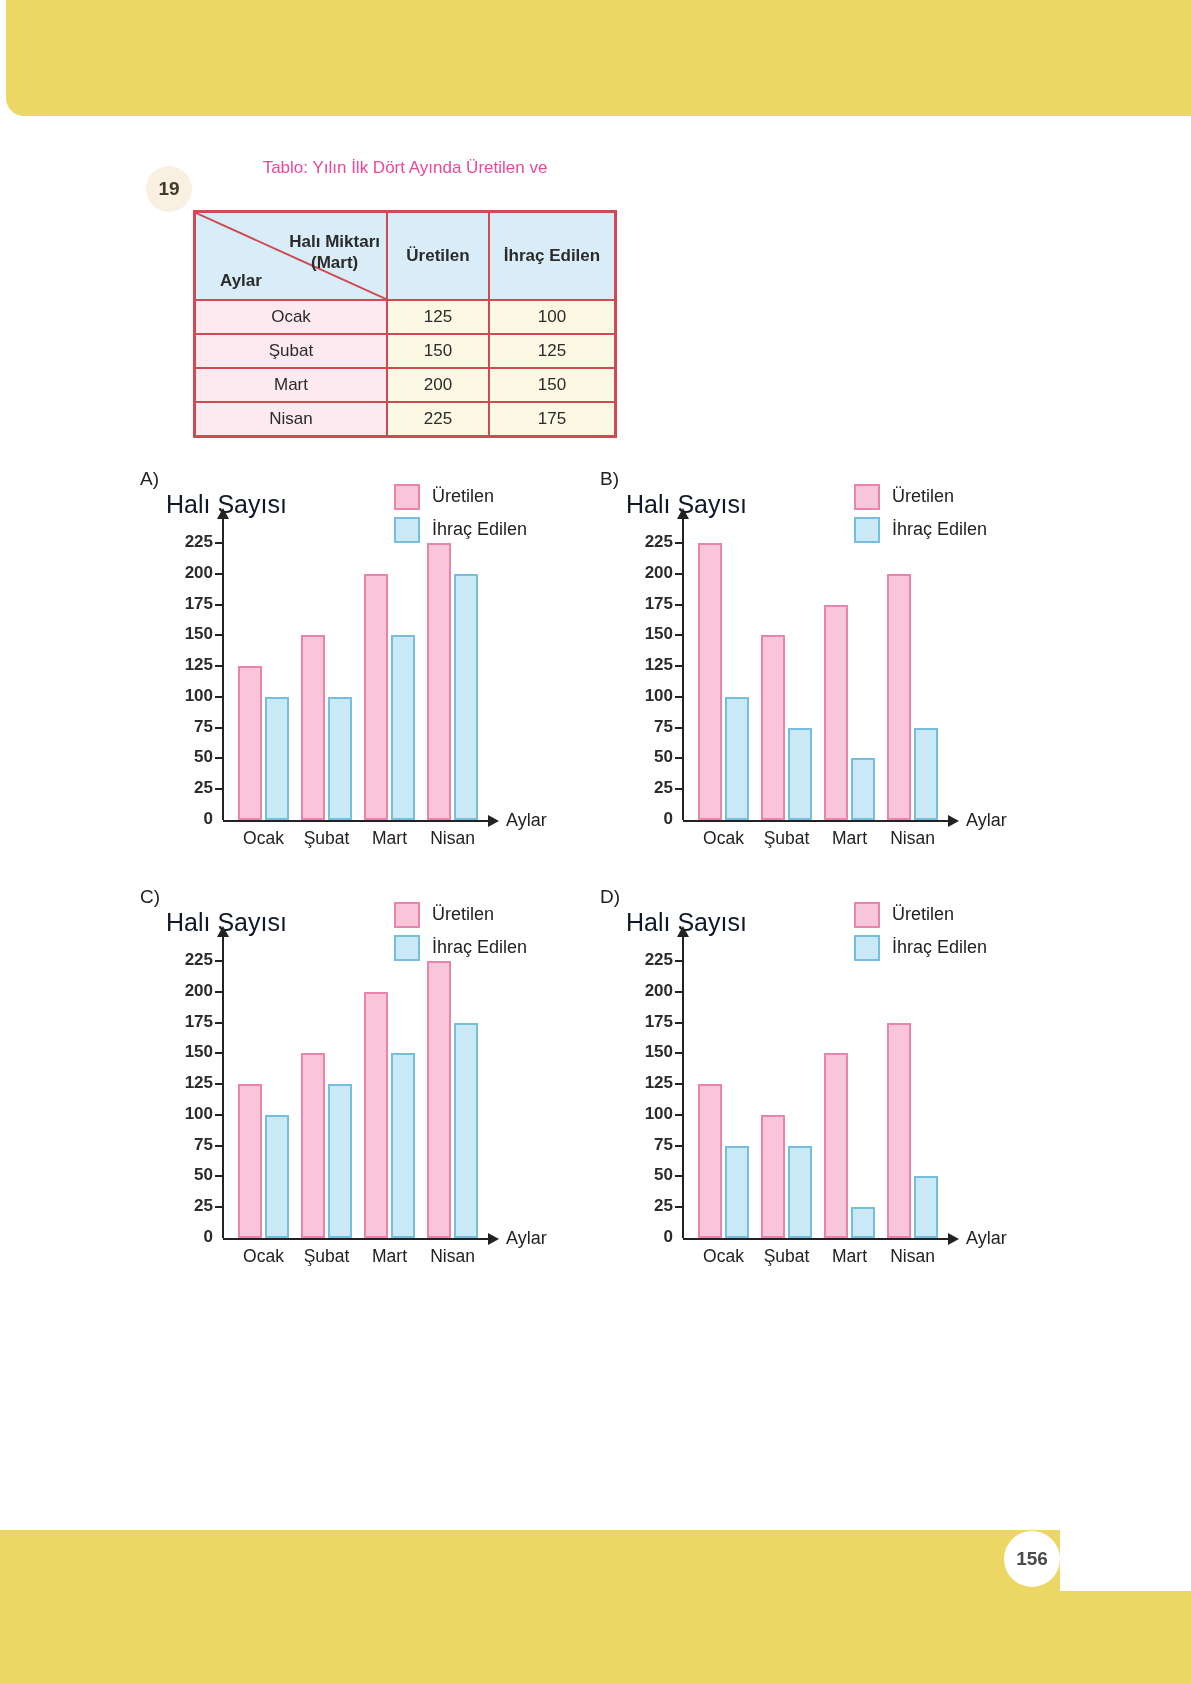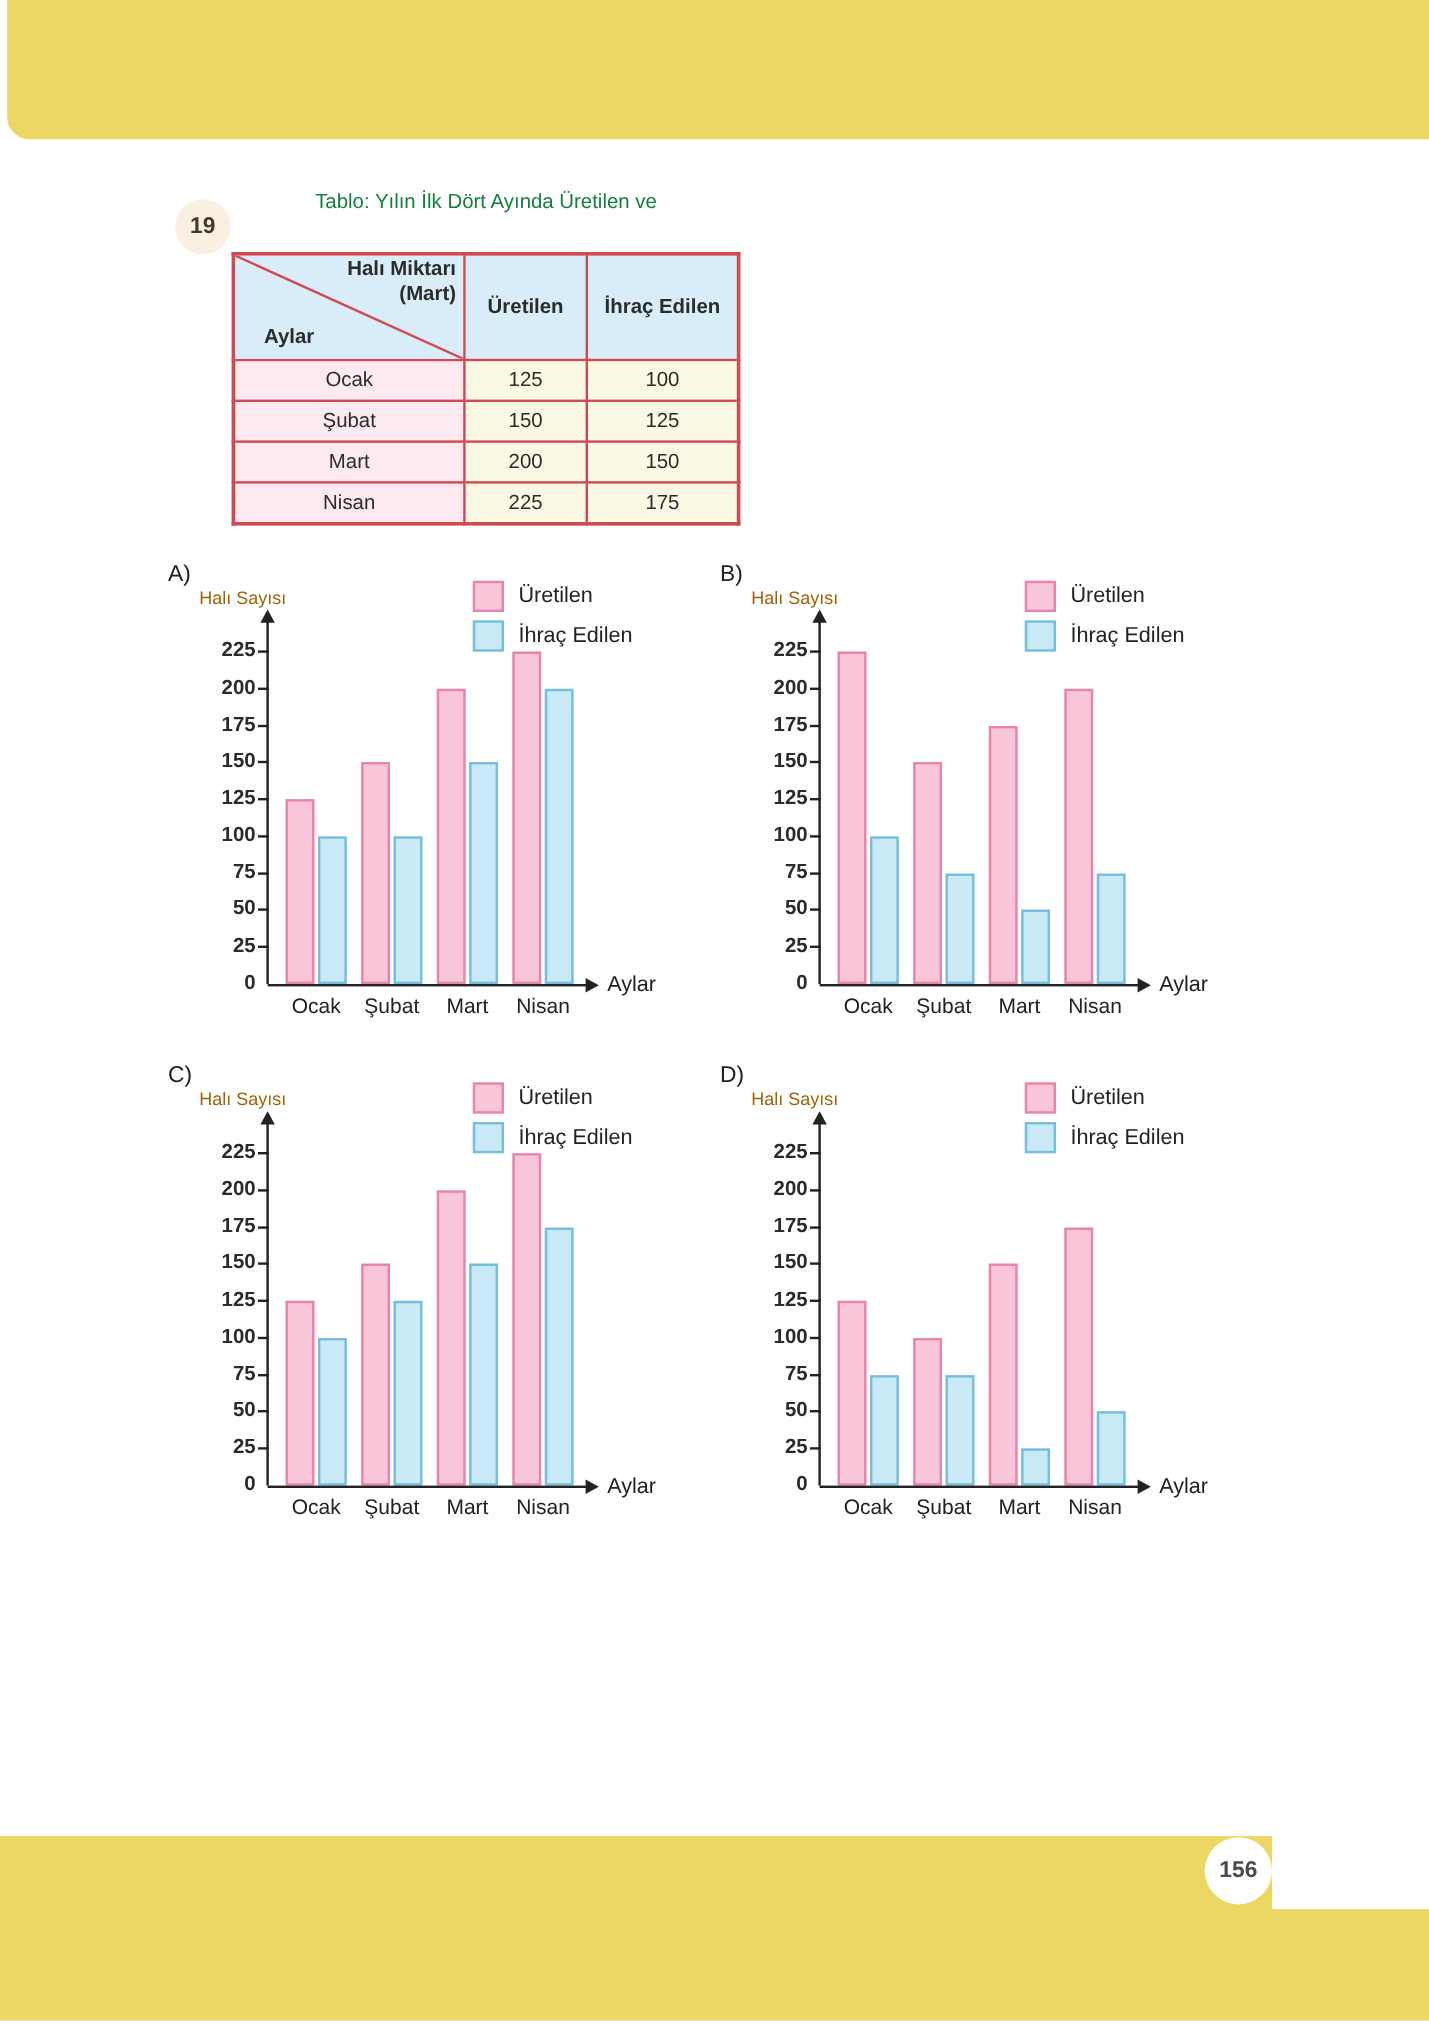--- a/index.html
+++ b/index.html
@@ -17,43 +17,43 @@
   .band-notch{position:absolute;left:1060px;top:1530px;width:131px;height:61px;background:#ffffff;}
   .page-circle{position:absolute;left:1004px;top:1531px;width:56px;height:56px;border-radius:50%;
                background:#ffffff;text-align:center;line-height:56px;font-weight:bold;font-size:19px;color:#4a4a4a;}
 
   .q-badge{position:absolute;left:146px;top:166px;width:46px;height:46px;border-radius:50%;
            background:var(--badge);text-align:center;line-height:46px;font-weight:bold;
            font-size:19px;color:#40392f;}
 
   
   .tbl-title{position:absolute;left:215px;top:156px;width:380px;text-align:center;
-             font-size:17px;line-height:1.4;color:#15803d;}
+             font-size:17px;line-height:1.4;color:#ec4899;}
   table.data{position:absolute;left:193px;top:210px;border-collapse:collapse;table-layout:fixed;}
   table.data td,table.data th{border:2px solid var(--tred);font-size:17px;text-align:center;
              vertical-align:middle;padding:0;}
   table.data{border:3px solid var(--tred);}
   td.corner{position:relative;width:190px;height:86px;background:var(--thblue);}
   td.colhead{width:100px;background:var(--thblue);font-weight:bold;}
   td.colhead2{width:124px;background:var(--thblue);font-weight:bold;}
   td.month{background:var(--tpink);height:32px;}
   td.val{background:var(--tcream);}
-  .corner-top{position:absolute;right:6px;top:0;text-align:right;font-weight:bold;line-height:1.25;}
+  .corner-top{position:absolute;right:6px;top:18px;text-align:center;font-weight:bold;line-height:1.25;}
   .corner-bottom{position:absolute;left:24px;bottom:8px;font-weight:bold;}
   .corner svg{position:absolute;left:0;top:0;}
 
   
   .q-text{position:absolute;left:625px;top:212px;width:443px;font-size:17.5px;line-height:1.33;
           text-align:justify;text-indent:26px;color:#333333;}
 
   
   .chart{position:absolute;width:460px;height:400px;}
   .chart *{position:absolute;}
   .opt-label{left:2px;top:0;font-size:19px;color:#222;}
-  .ylabel{left:28px;top:22px;font-size:15px;color:#a16207;}
+  .ylabel{left:28px;top:22px;font-size:25px;color:#0f172a;}
   .xlabel{font-size:18px;color:#222;}
   .axis{background:#222;}
   .arrow-up{width:0;height:0;border-left:6px solid transparent;border-right:6px solid transparent;
             border-bottom:11px solid #222;}
   .arrow-right{width:0;height:0;border-top:6px solid transparent;border-bottom:6px solid transparent;
                border-left:11px solid #222;}
   .tick-dash{width:9px;height:2px;background:#222;}
   .tick-label{width:42px;text-align:right;font-size:17px;font-weight:bold;color:#2b2b2b;}
   .bar{box-sizing:border-box;border:2px solid;}
   .cat-label{width:66px;text-align:center;font-size:17.5px;color:#222;}

